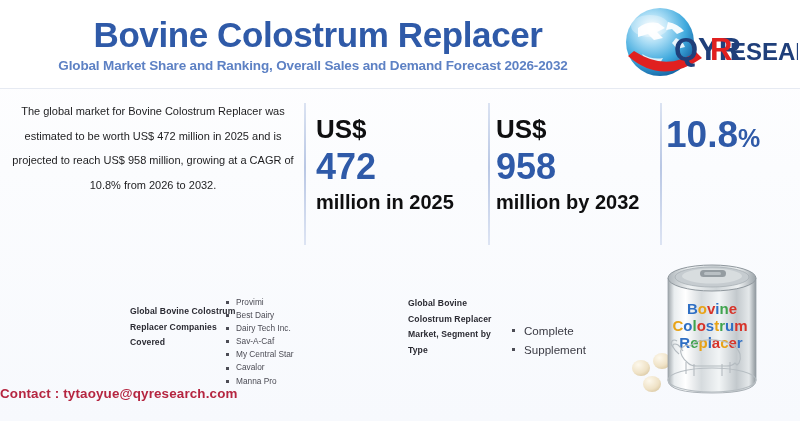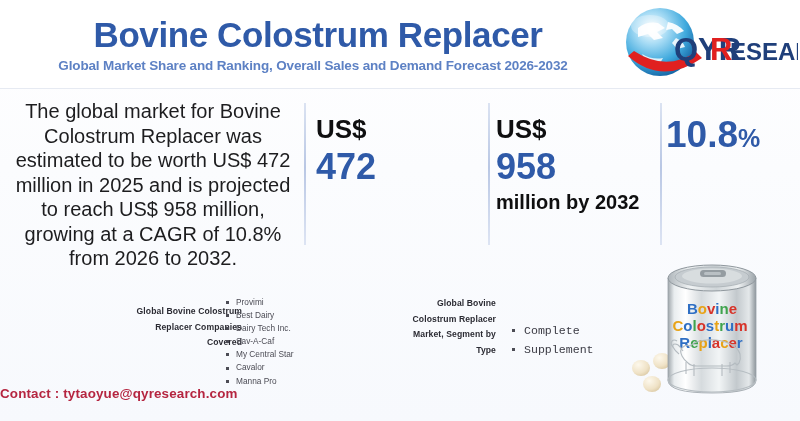--- a/index.html
+++ b/index.html
@@ -74,21 +74,21 @@
   }
   .vdiv.d1 { left: 304px; }
   .vdiv.d2 { left: 488px; }
   .vdiv.d3 { left: 660px; }
 
   .summary {
     position: absolute;
     left: 8px; top: 10px;
     width: 290px;
     text-align: center;
-    font-size: 20px;
+    font-size: 11px;
     line-height: 24.5px;
     color: #1d1d1f;
   }
 
   .stat {
     position: absolute;
     top: 24px;
     text-align: left;
   }
   .stat.s1 { left: 316px; width: 166px; }
@@ -118,21 +118,20 @@
   .pct { font-size: 25px; }
 
   
   .block-label {
     position: absolute;
     font-size: 8.6px;
     font-weight: bold;
     color: #2b2b33;
     line-height: 15.5px;
     letter-spacing: 0.1px;
-    text-align: right;
   }
   .companies-label { left: 130px; top: 304px; width: 112px; }
   .segment-label   { left: 408px; top: 296px; width: 88px; }
 
   .bullet-list {
     position: absolute;
     margin: 13px;
     padding: 0;
     list-style: none;
   }
@@ -152,21 +151,20 @@
   }
   .companies-list {
     left: 212px; top: 283px;
     font-size: 8.3px;
     line-height: 13.1px;
   }
   .segment-list {
     left: 498px; top: 308px;
     font-size: 11.6px;
     line-height: 19px;
-    font-family: Liberation Mono, monospace;
   }
   .segment-list li { color: #3b3b44; padding-left: 13px; }
   .segment-list li::before { width: 3.4px; height: 3.4px; margin-top: -1.7px; }
 
   .contact {
     position: absolute;
     left: 0; top: 386px;
     width: 800px;
     text-align: left;
     font-size: 13.4px;
@@ -222,20 +220,21 @@
 
     <div class="summary">The global market for Bovine Colostrum Replacer was estimated to be worth US$ 472 million in 2025 and is projected to reach US$ 958 million, growing at a CAGR of 10.8% from 2026 to 2032.</div>
 
     <div class="vdiv d1"></div>
     <div class="vdiv d2"></div>
     <div class="vdiv d3"></div>
 
     <div class="stat s1">
       <div class="stat-top">US$</div>
       <div class="stat-big">472</div>
+      <div class="stat-bot">million in 2025</div>
     </div>
 
     <div class="stat s2">
       <div class="stat-top">US$</div>
       <div class="stat-big">958</div>
       <div class="stat-bot">million by 2032</div>
     </div>
 
     <div class="stat s3">
       <div class="stat-big"><span>10.8</span><span class="pct">%</span></div>

